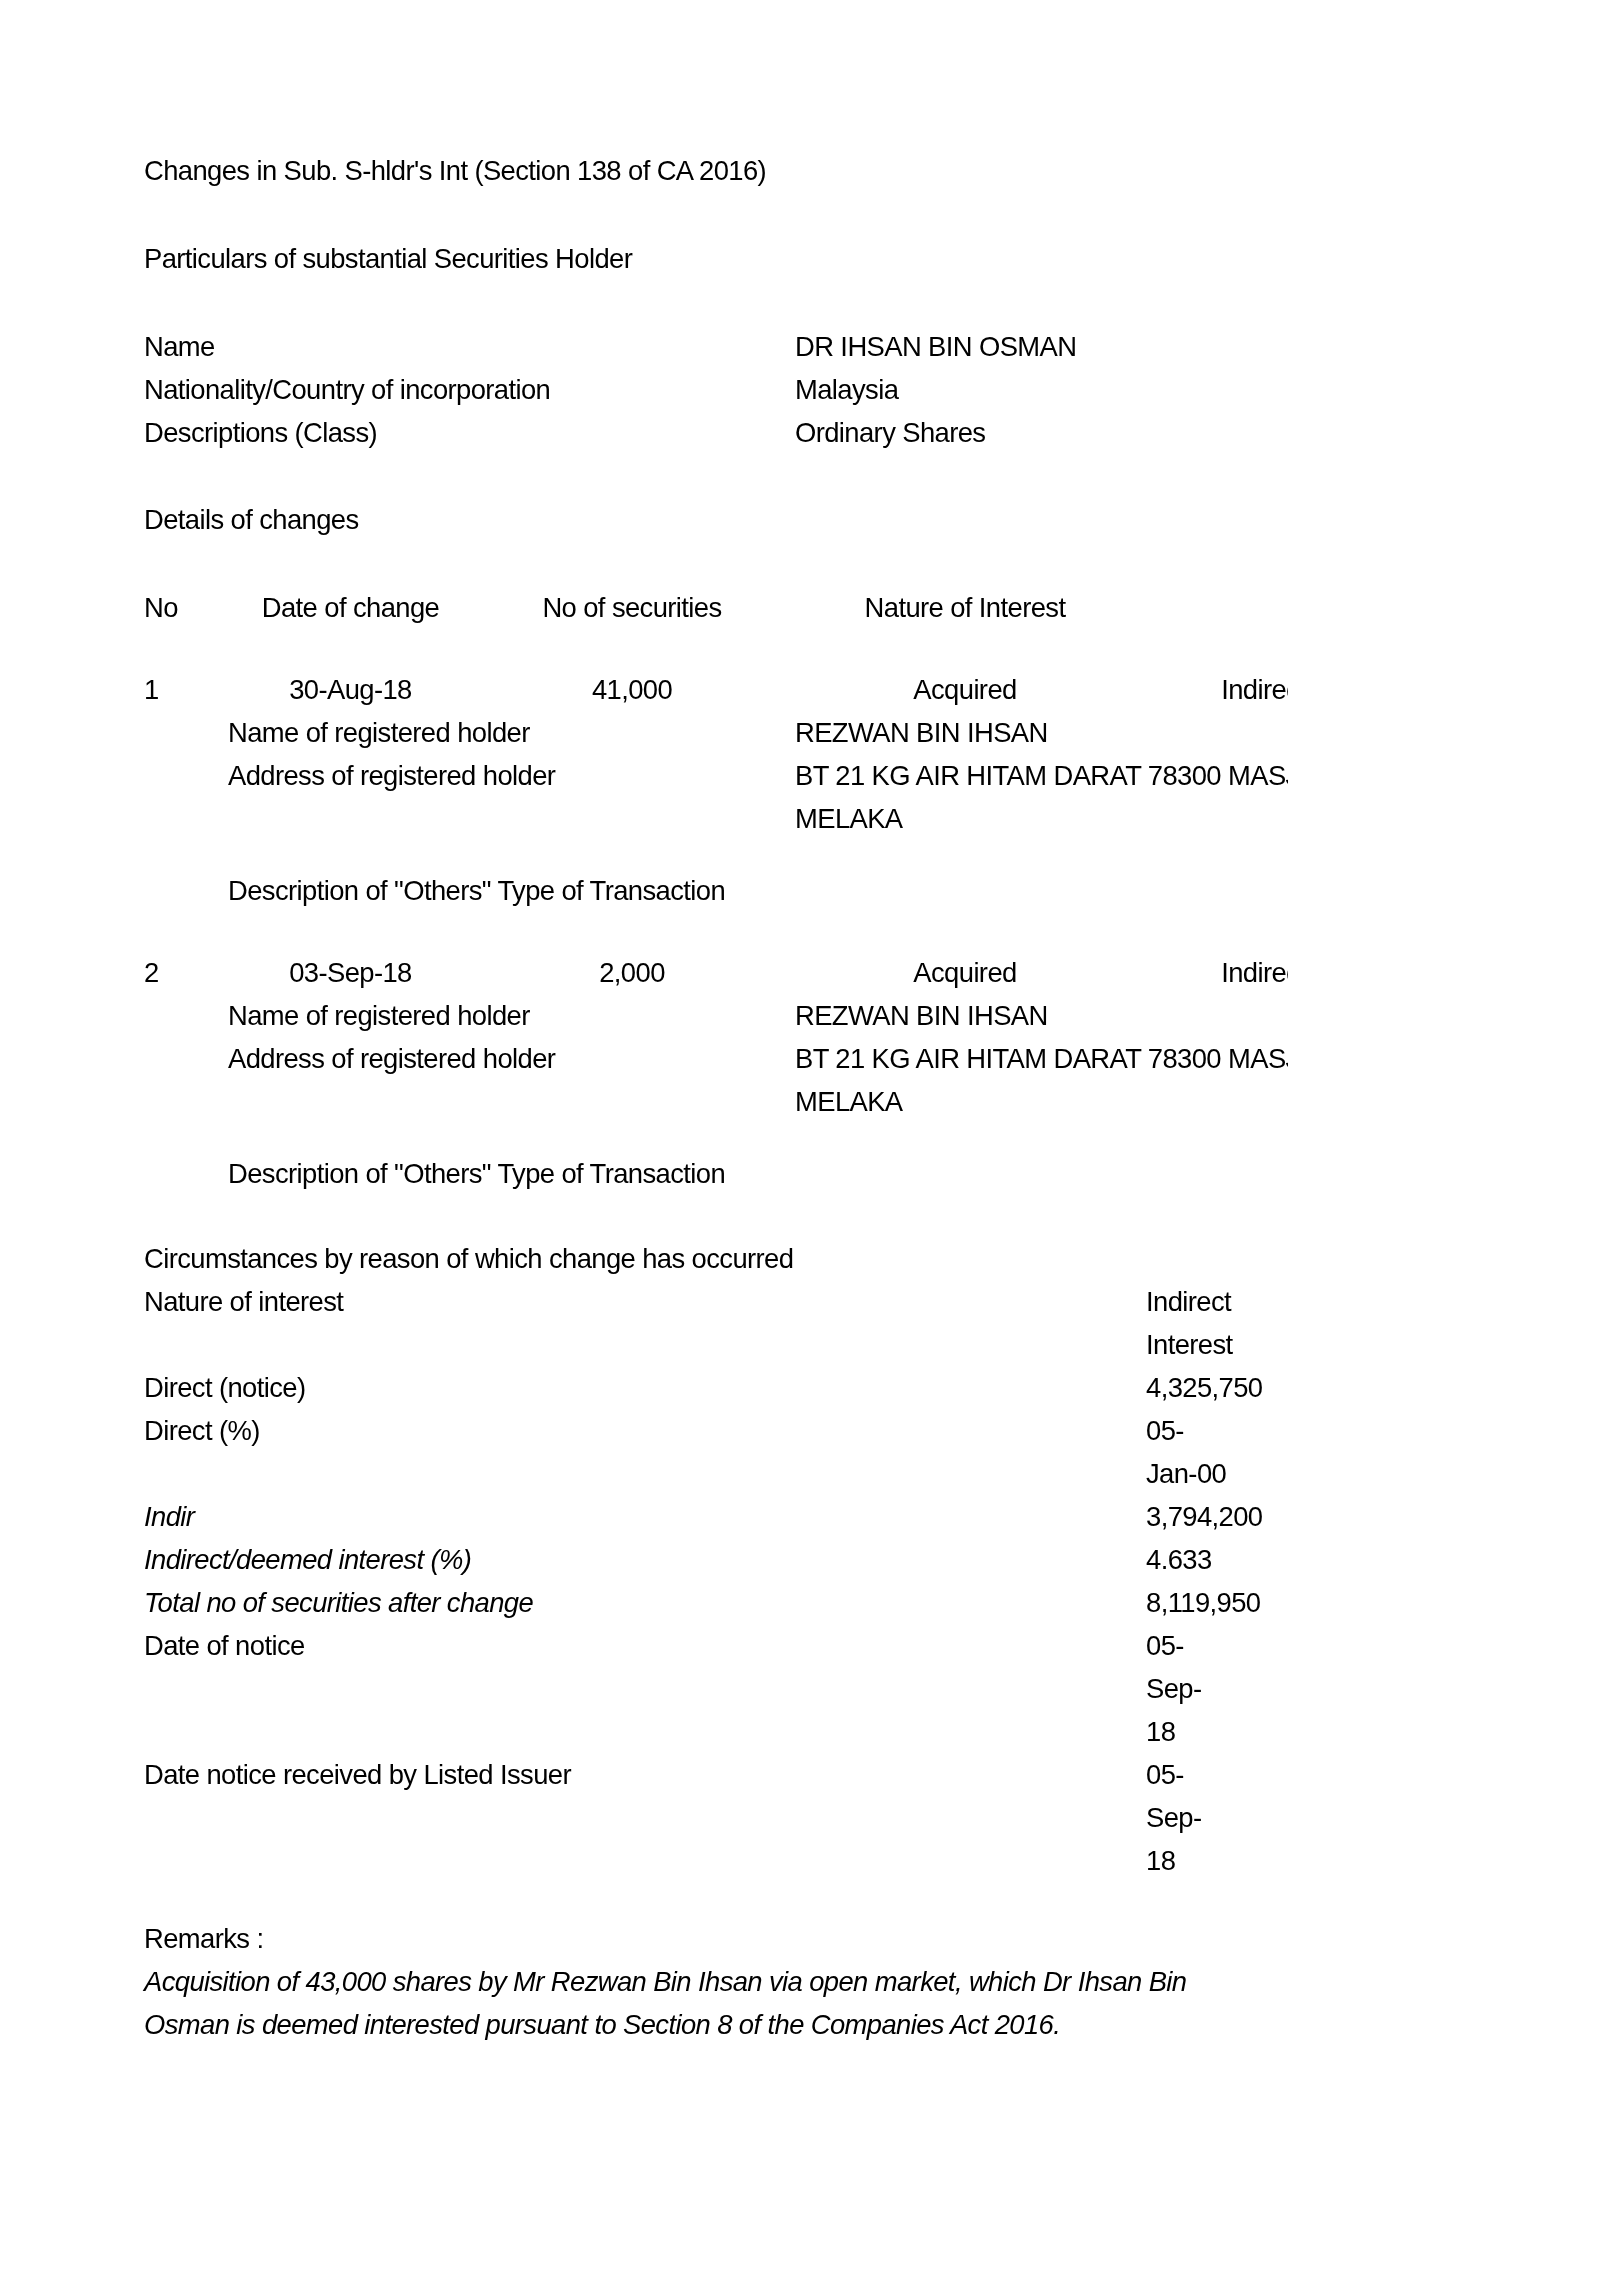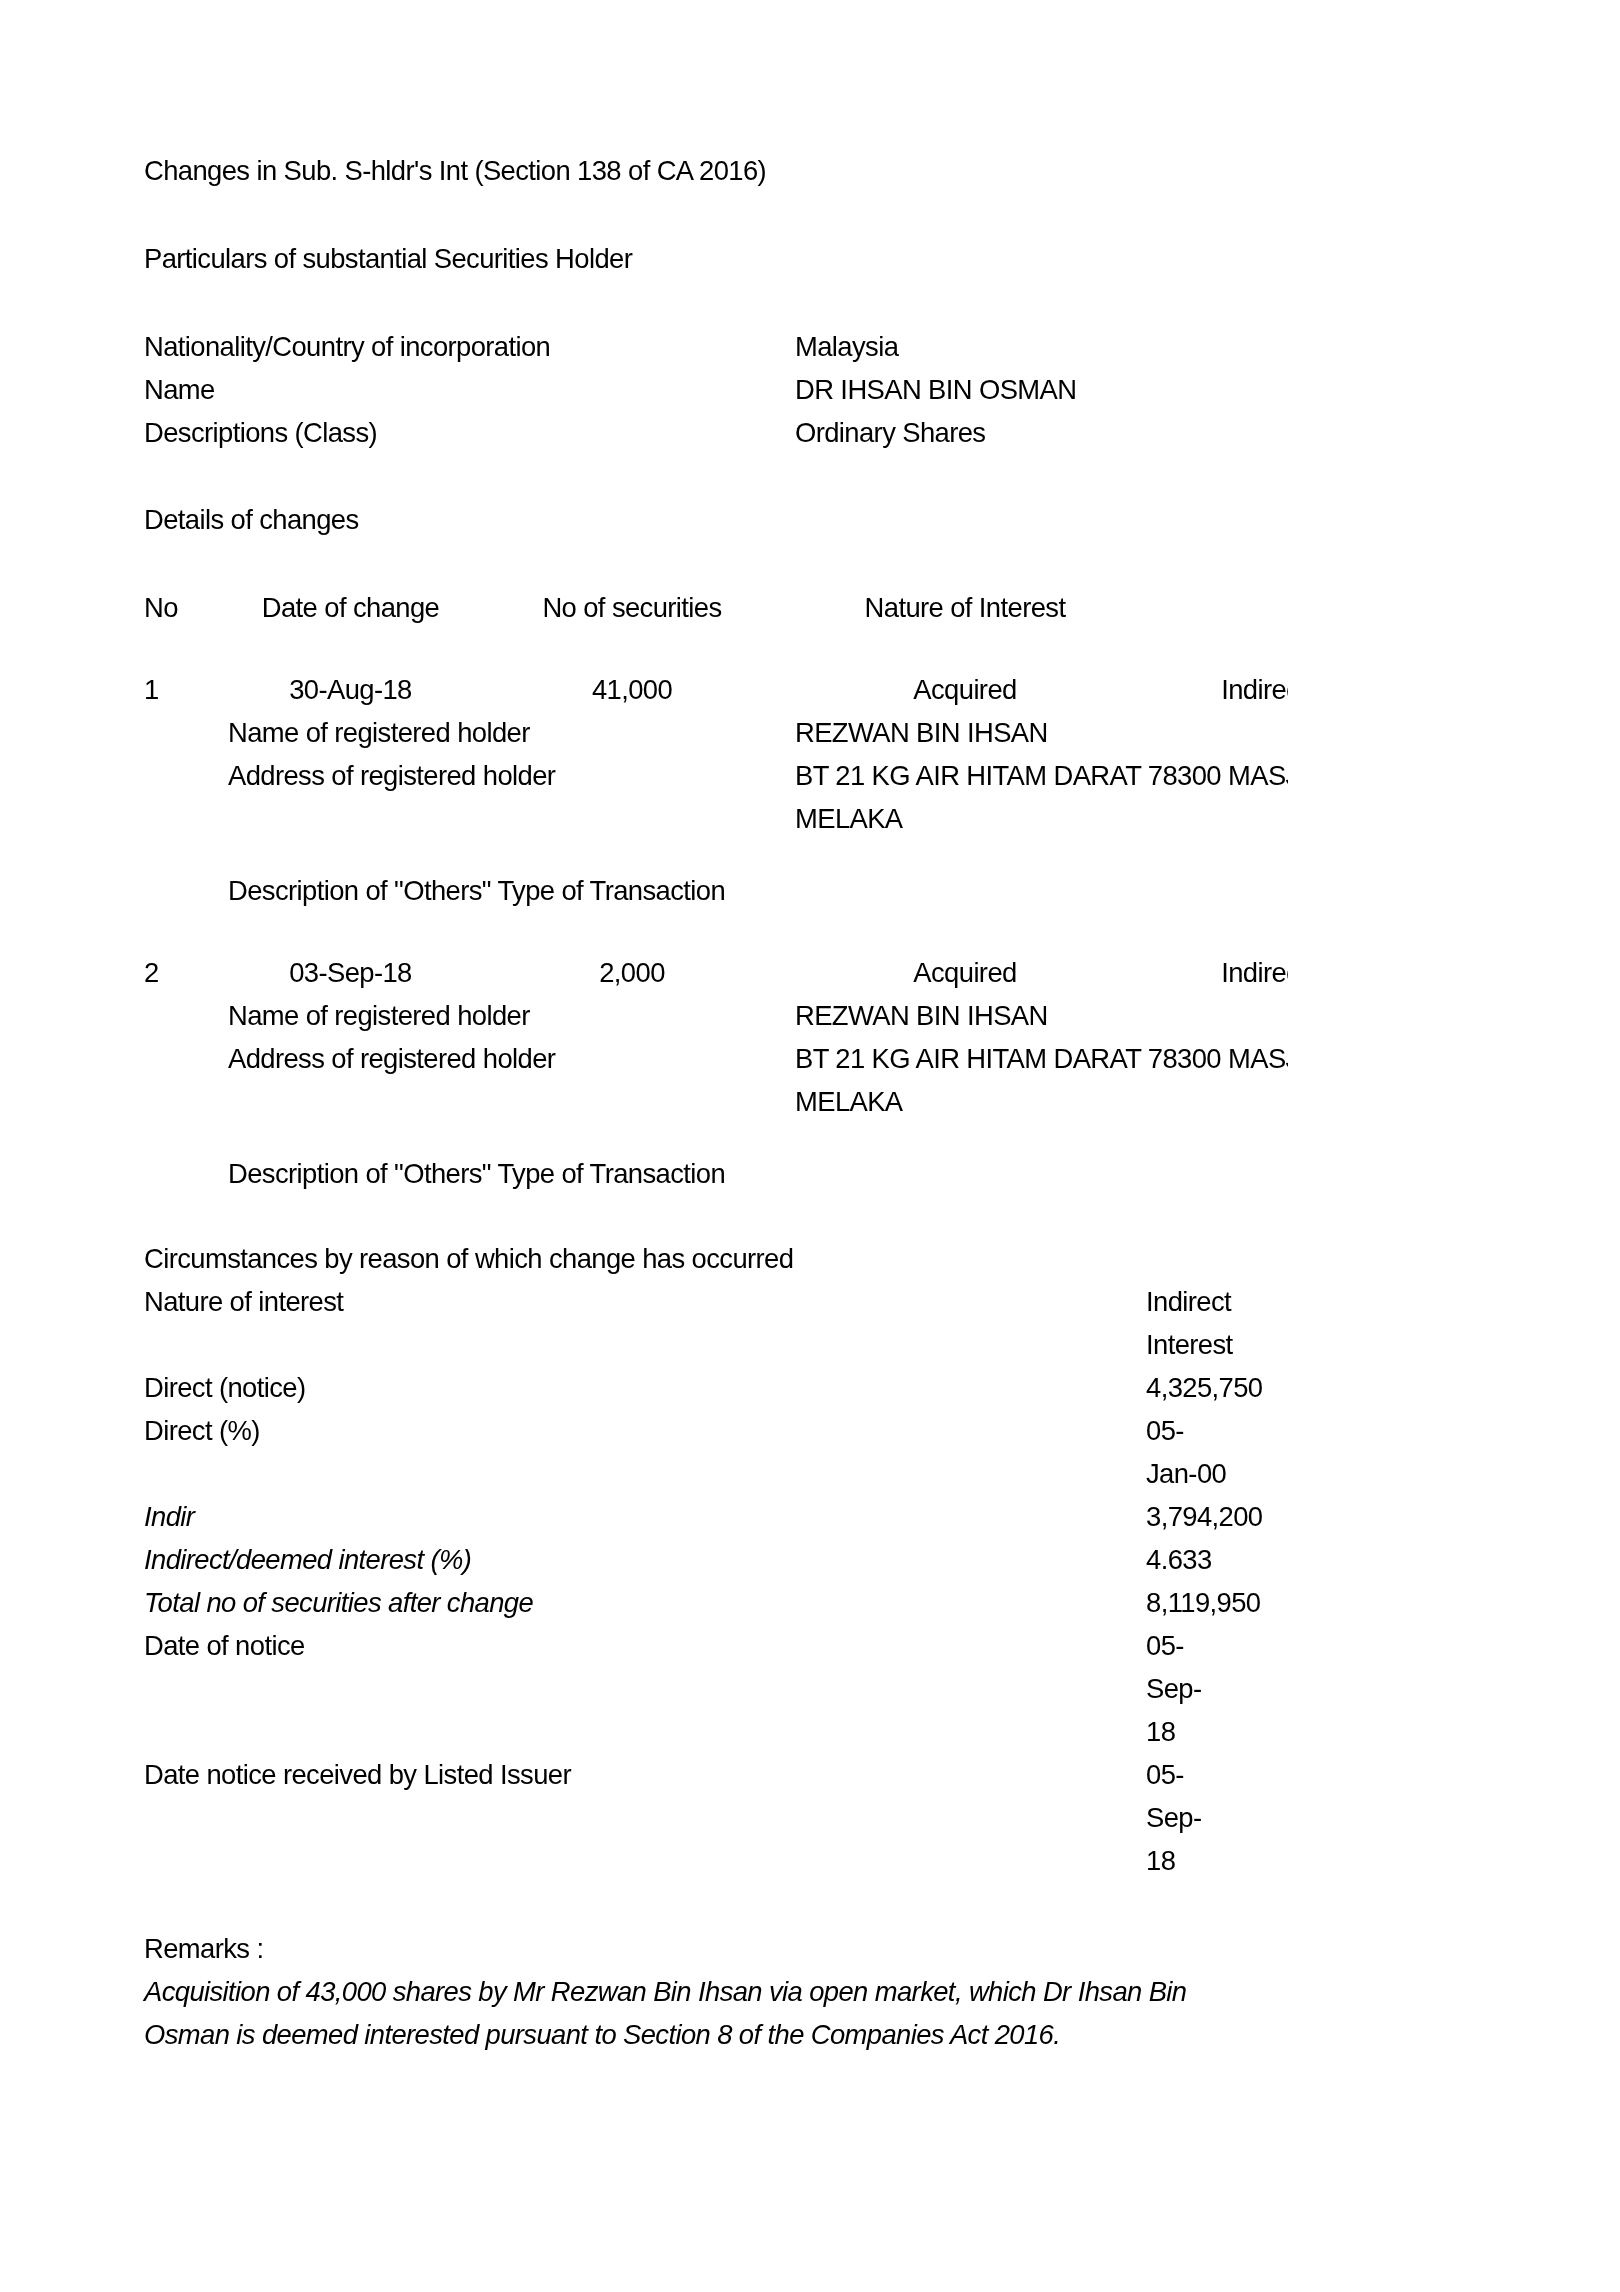--- a/index.html
+++ b/index.html
@@ -55,43 +55,43 @@
     padding-left: 84px;
   }
 
   .summary { margin-top: 42px; }
   .sum-row {
     display: grid;
     grid-template-columns: 1002px 1fr;
   }
   .italic { font-style: italic; }
 
-  .remarks { margin-top: 45px; }
+  .remarks { margin-top: 35px; }
   .remarks-text {
     font-style: italic;
     max-width: 1372px;
   }
 </style>
 </head>
 <body>
 
 <div class="page">
 
   <div class="line doc-title">Changes in Sub. S-hldr's Int (Section 138 of CA 2016)</div>
 
   <div class="line doc-subtitle">Particulars of substantial Securities Holder</div>
 
   <div>
     <div class="kv-row">
+      <div>Name</div>
+      <div>DR IHSAN BIN OSMAN</div>
+    </div>
+    <div class="kv-row">
       <div>Nationality/Country of incorporation</div>
       <div>Malaysia</div>
-    </div>
-    <div class="kv-row">
-      <div>Name</div>
-      <div>DR IHSAN BIN OSMAN</div>
     </div>
     <div class="kv-row">
       <div>Descriptions (Class)</div>
       <div>Ordinary Shares</div>
     </div>
   </div>
 
   <div class="line details-heading">Details of changes</div>
 
   <div>

